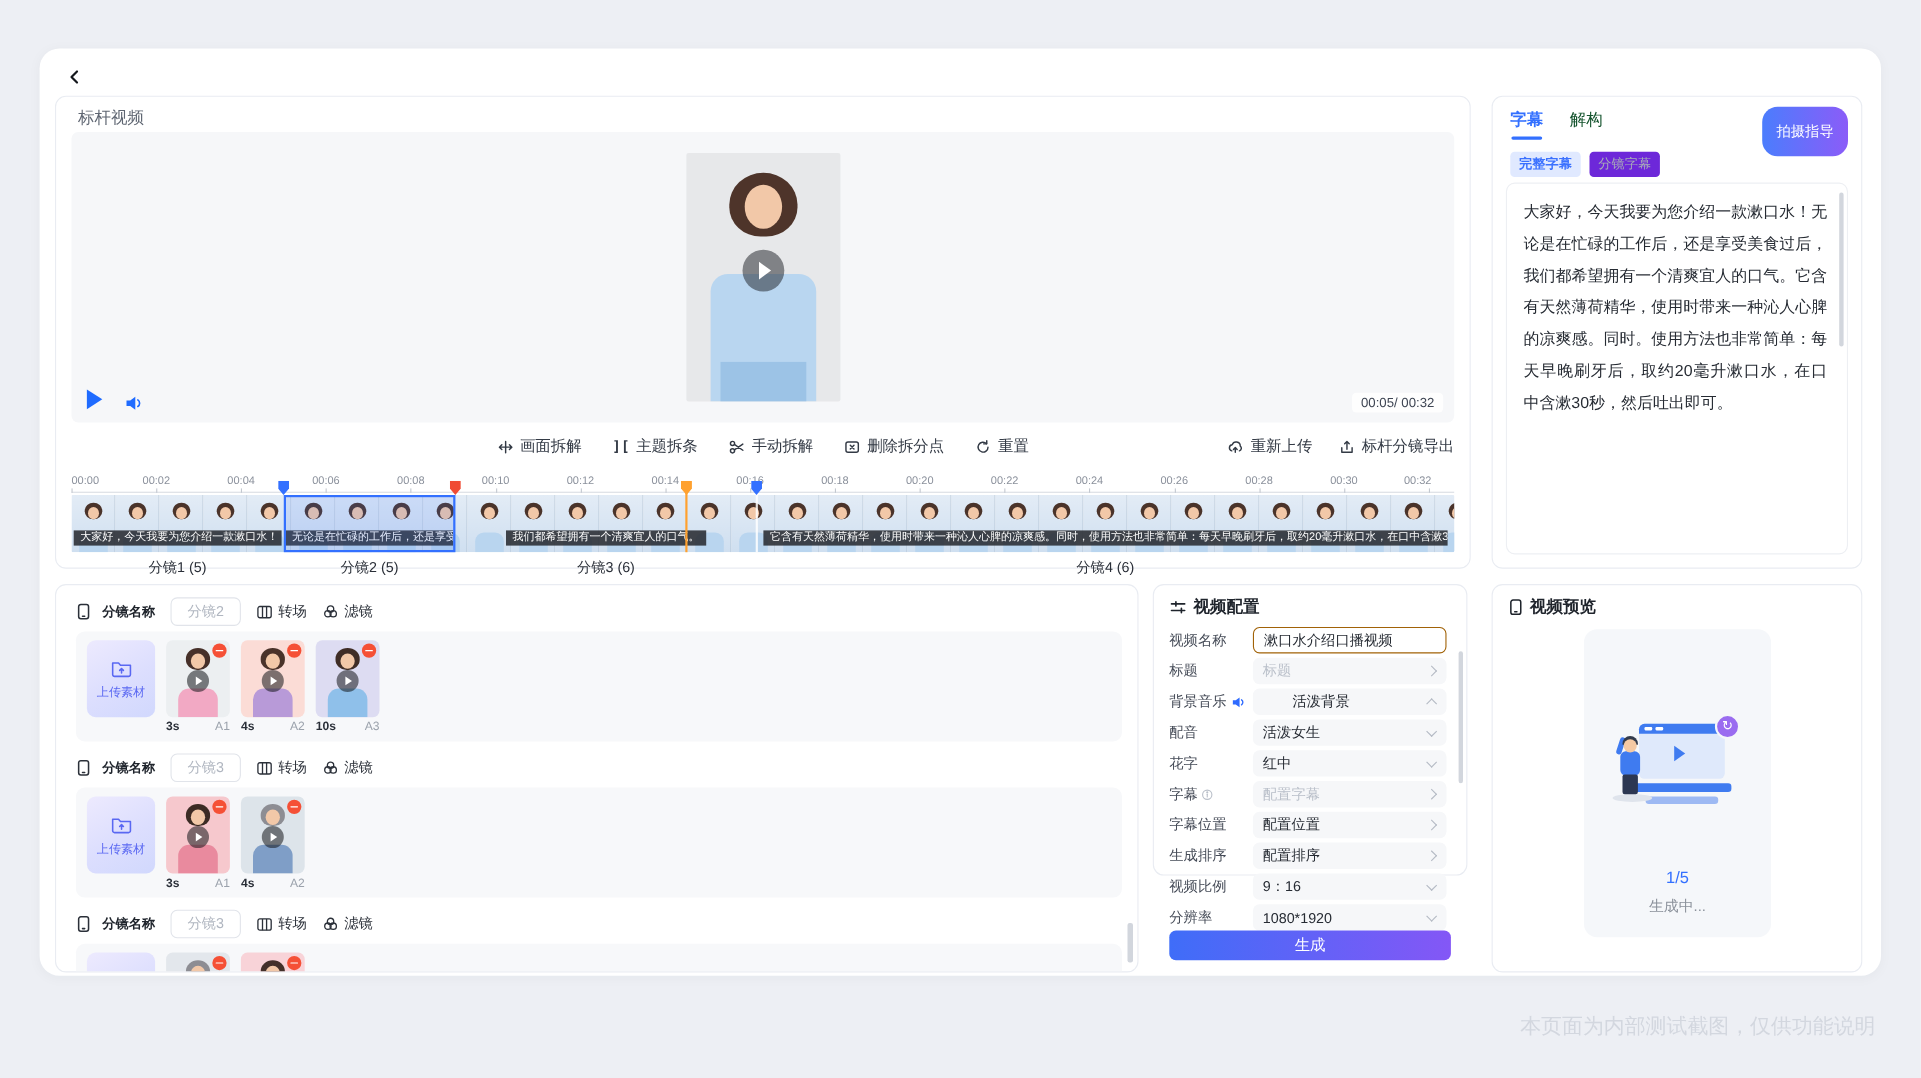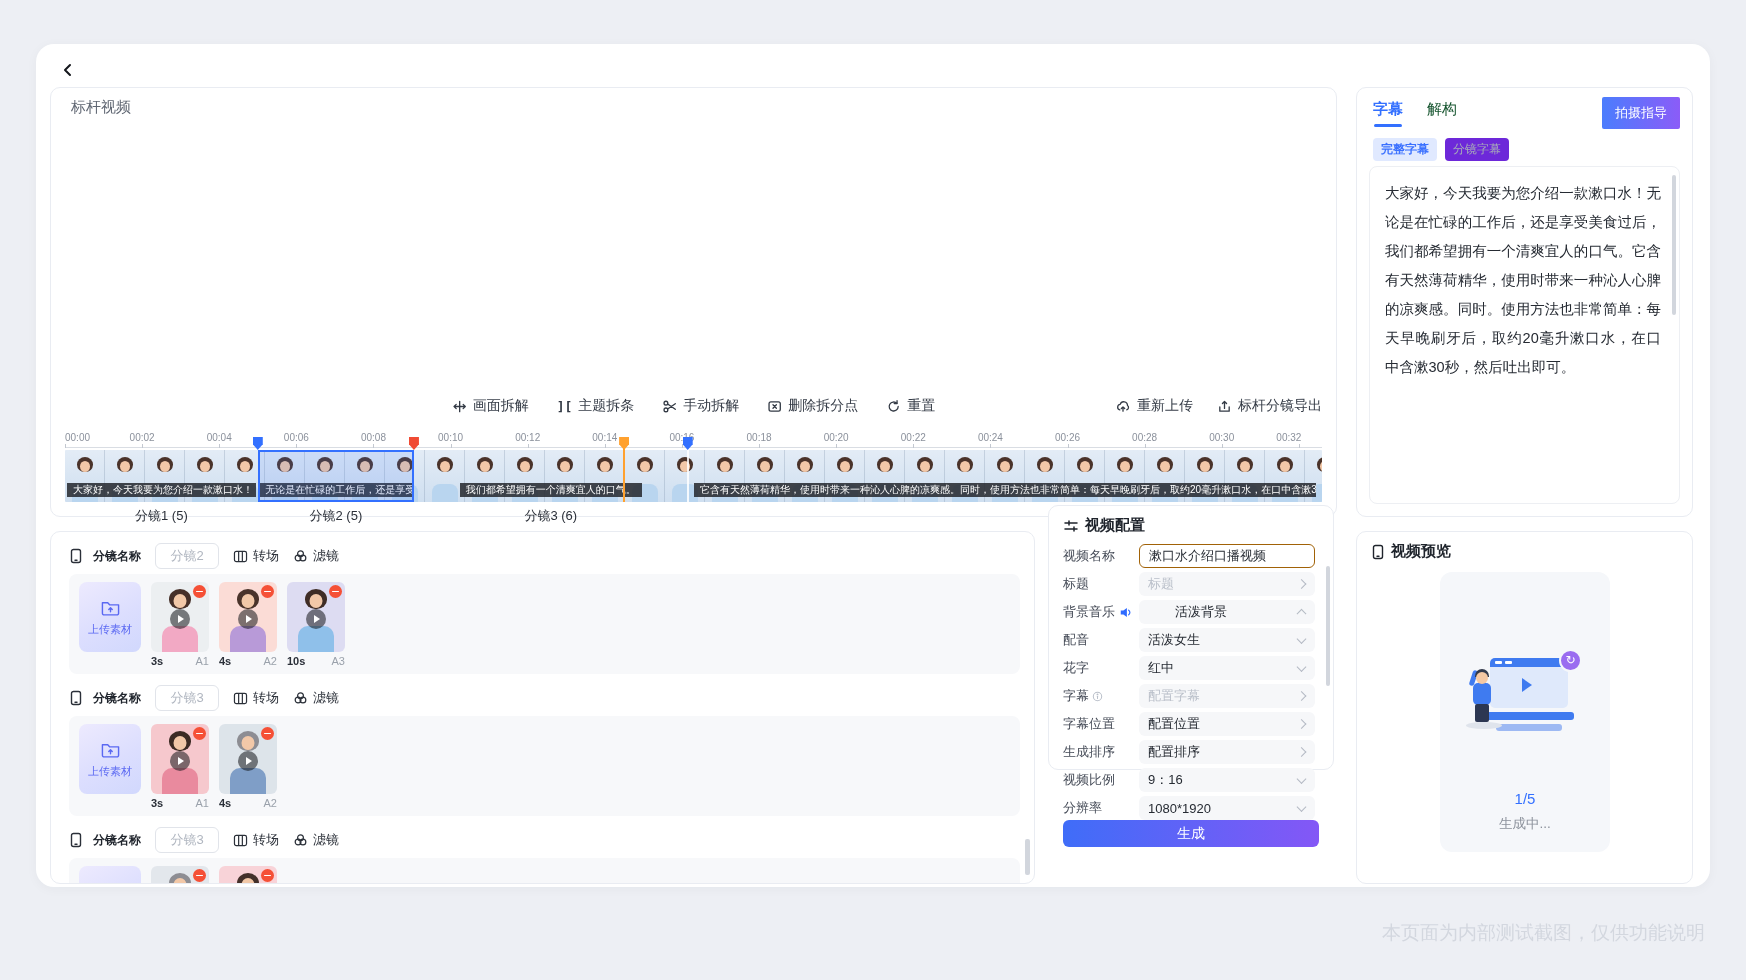--- a/index.html
+++ b/index.html
@@ -6,21 +6,21 @@
     font-family:"Liberation Sans","DejaVu Sans",sans-serif;overflow:hidden;position:relative;}
   *{box-sizing:border-box;}
   .main-card{position:absolute;left:36px;top:44px;width:1674px;height:843px;background:#fff;
     border-radius:18px;box-shadow:0 2px 12px rgba(30,40,60,.04);}
   .back-btn{position:absolute;left:20px;top:14px;width:24px;height:24px;cursor:pointer;
     display:flex;align-items:center;justify-content:center;}
   .panel{position:absolute;background:#fff;border:1px solid #e9ecf2;border-radius:10px;}
   #benchmark{left:14px;top:43px;width:1287px;height:430px;}
   #subtitle-panel{left:1320px;top:43px;width:337px;height:430px;}
   #shots-panel{left:14px;top:487px;width:985px;height:353px;overflow:hidden;}
-  #config-panel{left:1012px;top:461px;width:286px;height:265px;padding-left:19px;}
+  #config-panel{left:1012px;top:487px;width:286px;height:265px;padding-left:19px;}
   #preview-panel{left:1320px;top:487px;width:337px;height:353px;}
 
   
   .bv-title{position:absolute;left:20px;top:10px;font-size:15px;color:#5f6672;}
   .video-area{position:absolute;left:14px;top:32px;width:1257px;height:264px;background:#f6f7f9;border-radius:6px;}
   .portrait{position:absolute;left:50%;margin-left:-70px;top:19px;width:140px;height:226px;
     background:#e7e8ea;border-radius:2px;overflow:hidden;}
   .person{position:absolute;inset:0;}
   .p-hair,.p-face,.p-body,.p-skirt{position:absolute;left:50%;transform:translateX(-50%);}
   .p-face{background:#f2c8a8;border-radius:50%;}
@@ -70,21 +70,21 @@
   .playhead{position:absolute;top:-7px;bottom:0;width:2px;margin-left:-1px;background:#ffa12f;z-index:7;cursor:pointer;}
   .bound-line{position:absolute;top:0;bottom:0;width:2px;margin-left:-1px;background:rgba(255,255,255,.85);z-index:4;}
   .seg-labels{position:relative;height:14px;margin-top:5px;}
   .seg-label{position:absolute;text-align:center;font-size:13px;color:#2a2f38;cursor:pointer;white-space:nowrap;}
 
   
   .tabs{position:absolute;left:16px;top:12px;display:flex;gap:24px;}
   .tab{font-size:15px;color:#14532d;cursor:pointer;position:relative;padding-bottom:8px;}
   .tab.active{color:#3370ff;font-weight:bold;}
   .tab.active::after{content:"";position:absolute;left:1px;bottom:0;width:28px;height:3px;border-radius:2px;background:#3370ff;}
-  .shoot-btn{position:absolute;right:12px;top:9px;height:32px;padding:0 13px;border:none;border-radius:2px;
+  .shoot-btn{position:absolute;right:12px;top:9px;height:45px;padding:0 13px;border:none;border-radius:14px;
     background:linear-gradient(90deg,#4b7dfd,#8b5cf8);color:#fff;font-size:13px;cursor:pointer;display:flex;align-items:center;}
   .pills{position:absolute;left:16px;top:50px;display:flex;gap:8px;}
   .pill{font-size:12px;padding:3px 8px;border-radius:4px;cursor:pointer;}
   .pill.active{background:#e0e9ff;color:#3b71ff;font-weight:bold;}
   .pill.inactive{background:#6d28d9;color:#a8adb7;}
   .sub-box{position:absolute;left:12px;right:12px;top:78px;bottom:12px;border:1px solid #edeff3;border-radius:8px;}
   .sub-text{position:absolute;left:15px;right:18px;top:12px;bottom:10px;font-size:14.5px;line-height:29px;
     color:#262b33;text-align:justify;overflow:hidden;}
   .v-thumbbar{position:absolute;width:4px;border-radius:2px;background:#d2d6dd;cursor:pointer;}
 
@@ -170,20 +170,39 @@
     <span class="icon">
       <svg width="16" height="16" viewBox="0 0 16 16" fill="none" stroke="#14171c" stroke-width="2" stroke-linecap="round" stroke-linejoin="round">
           <path d="M10 3 5 8l5 5"></path>
         </svg>
     </span>
   </div>
 
   <div class="panel" id="benchmark">
     <div class="bv-title">标杆视频</div>
 
+    <div class="video-area">
+      <div class="portrait">
+        <div class="person">
+          <span class="p-hair"></span>
+            <span class="p-body"></span>
+            <span class="p-skirt"></span>
+            <span class="p-face"></span>
+        </div>
+        <div class="play-circle"></div>
+      </div>
+      <div class="pc-play"></div>
+      <div class="pc-vol icon">
+        <svg width="19" height="17" viewBox="0 0 19 17">
+            <path d="M2 6h3.4L10 2.6v11.8L5.4 11H2z" fill="#1f6bff"></path>
+            <path d="M12.3 5.5a3.6 3.6 0 0 1 0 6" stroke="#1f6bff" stroke-width="1.5" fill="none" stroke-linecap="round"></path>
+          </svg>
+      </div>
+      <div class="pc-time">00:05/ 00:32</div>
+    </div>
 
     <div class="bench-toolbar">
       <div class="tb-center" id="tb-center">
           <div class="tb-btn">
             <span class="icon">
               <svg width="15" height="15" viewBox="0 0 16 16" fill="none" stroke="#333a45" stroke-width="1.4" stroke-linecap="round" stroke-linejoin="round">
                 <path d="M8 2.5v11M2 8h12M4.3 5.7 2 8l2.3 2.3M11.7 5.7 14 8l-2.3 2.3"></path>
               </svg>
             </span>
             <span>画面拆解</span>
@@ -490,20 +509,21 @@
           <div class="pin" style="left: 27.7607%; background: rgb(240, 75, 52);"></div>
           <div class="pin" style="left: 49.5399%; background: rgb(51, 112, 255);"></div>
           <div class="bound-line" style="left: 49.5399%;"></div>
           <div class="playhead" style="left: 44.4785%;"></div>
           <div class="pin" style="left: 44.4785%; background: rgb(255, 161, 47);"></div>
         </div>
       <div class="seg-labels" id="seg-labels">
           <div class="seg-label" style="left: 0%; width: 15.3374%;">分镜1 (5)</div>
           <div class="seg-label" style="left: 15.3374%; width: 12.4233%;">分镜2 (5)</div>
           <div class="seg-label" style="left: 27.7607%; width: 21.7791%;">分镜3 (6)</div>
+          <div class="seg-label" style="left: 49.5399%; width: 50.4601%;">分镜4 (6)</div>
         </div>
     </div>
   </div>
 
   <div class="panel" id="subtitle-panel">
     <div class="tabs">
       <span class="tab active">字幕</span>
       <span class="tab">解构</span>
     </div>
     <button class="shoot-btn">拍摄指导</button>

